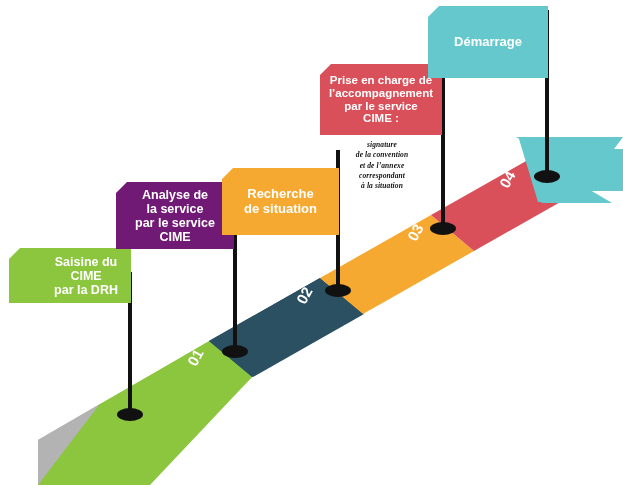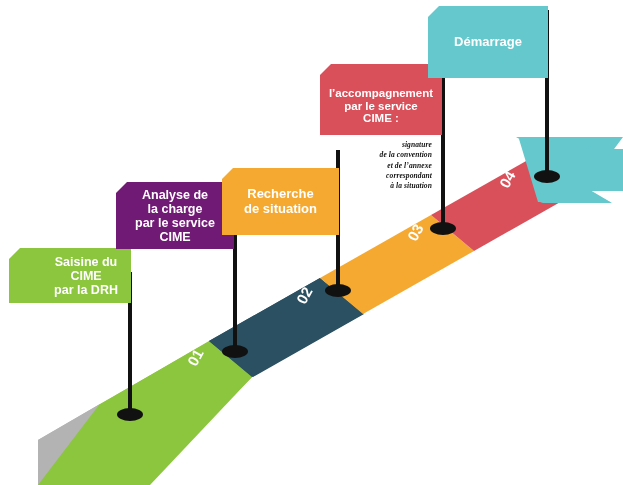--- a/index.html
+++ b/index.html
@@ -70,21 +70,21 @@
 
   .banner-green  { background: #8cc63e; }
   .banner-navy   { background: #701a75; }
   .banner-orange { background: #f5a930; margin-top: 40px; }
   .banner-red    { background: #d9505a; }
   .banner-teal   { background: #64c8cd; }
 
   .sub-note {
     position: absolute;
     z-index: 8;
-    text-align: right;
+    text-align: center;
     color: #111111;
     font-family: "Liberation Serif", serif;
     font-style: italic;
     font-weight: bold;
     font-size: 7.5px;
     line-height: 1.38;
     letter-spacing: 0.1px;
   }
   .sub-note span { display: block; }
 </style>
@@ -138,36 +138,36 @@
   <div class="banner banner-green" style="left:9px; top:248px; width:122px; height:55px; font-size:12.5px;padding-left:40px;">
     <span class="banner-text">
       <span>Saisine du CIME</span><br>
       <span>par la DRH</span><br>
     </span>
   </div>
 
   <div class="banner banner-navy" style="left:116px; top:182px; width:118px; height:67px; font-size:12.5px;">
     <span class="banner-text">
       <span>Analyse de</span><br>
-      <span>la charge</span><br>
+      <span>la service</span><br>
       <span>par le service</span><br>
       <span>CIME</span>
     </span>
   </div>
 
   <div class="banner banner-orange" style="left:222px; top:128px; width:117px; height:67px; font-size:13px;">
     <span class="banner-text">
       <span>Recherche</span><br>
       <span>de situation</span>
     </span>
   </div>
 
   <div class="banner banner-red" style="left:320px; top:64px; width:122px; height:71px; font-size:11.5px;">
     <span class="banner-text">
-      <br>
+      <span>Prise en charge de</span><br>
       <span>l’accompagnement</span><br>
       <span>par le service</span><br>
       <span>CIME :</span>
     </span>
   </div>
 
   <div class="sub-note" style="left:332px; top:140px; width:100px;">
     <span>signature</span>
     <span>de la convention</span>
     <span>et de l’annexe</span>

